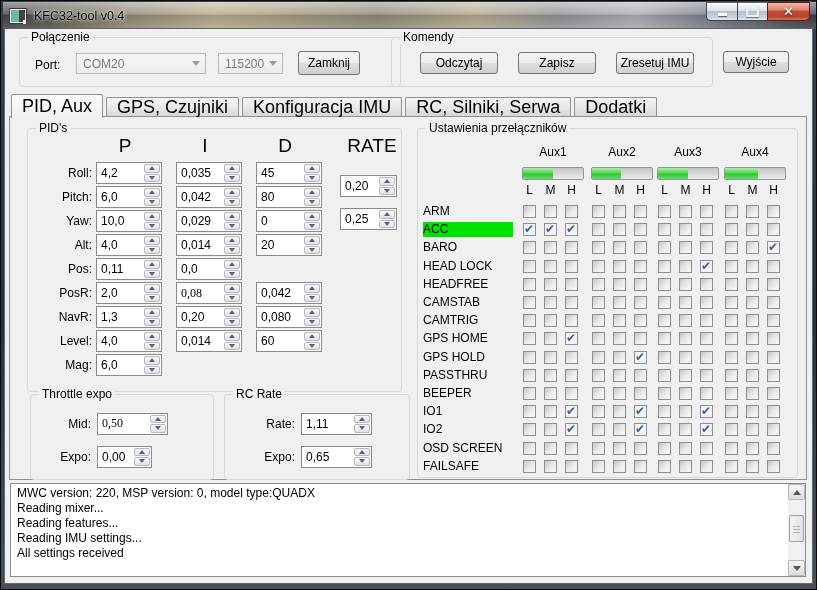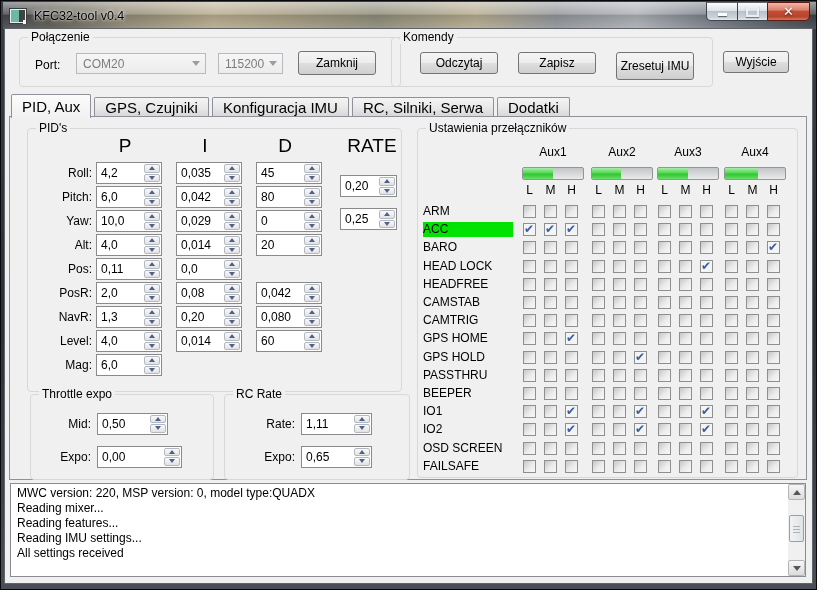--- a/index.html
+++ b/index.html
@@ -39,21 +39,21 @@
     display:flex;align-items:center;justify-content:center;font-size:12px;cursor:default;}
   
   .combo{position:absolute;height:21px;box-sizing:border-box;border:1px solid #b8babd;
     background:linear-gradient(#f6f6f6,#ececec);display:flex;align-items:center;color:#7c7c7c;}
   .cval{flex:1;padding-left:6px;font-size:12px;}
   .carrow{width:18px;display:flex;align-items:center;justify-content:center;}
   .carrow::after{content:"";width:0;height:0;border-left:4px solid transparent;border-right:4px solid transparent;border-top:5px solid #9a9da1;}
   
   .tabbar{position:absolute;left:6px;top:65px;height:22px;display:flex;align-items:flex-end;z-index:3;}
   .tab{box-sizing:border-box;height:19px;padding:0 10px;margin-right:3px;display:flex;align-items:center;
-    border:1px solid #8e9199;border-bottom:none;border-radius:2px 2px 0 0;font-size:15px;
+    border:1px solid #8e9199;border-bottom:none;border-radius:2px 2px 0 0;font-size:18px;
     background:linear-gradient(#f4f4f4 0%,#e8e8e8 55%,#d7d7d8 100%);}
   .tab.active{height:24px;margin-bottom:-2px;background:linear-gradient(#fbfbfb,#f1f1f2);z-index:4;}
   .tabpage{position:absolute;left:4px;top:87px;width:798px;height:364px;box-sizing:border-box;
     border:1px solid #8e9199;background:#f0f0f0;z-index:2;}
   
   .spin{height:22px;box-sizing:border-box;border:1px solid #8a8a8a;background:#fff;display:flex;align-items:stretch;}
   .spin-val{flex:1;display:flex;align-items:center;padding-left:4px;font-size:12px;}
   .spin-btns{width:16px;display:flex;flex-direction:column;gap:1px;padding:1px;}
   .spin-btn{flex:1;display:flex;align-items:center;justify-content:center;border:1px solid #b2b8c2;border-radius:2px;
     background:linear-gradient(#fafafa,#e2e2e2);}
@@ -129,28 +129,28 @@
       <span class="glabel">Połączenie</span>
       <span style="position:absolute;left:15px;top:20px;">Port:</span>
       <div class="combo" style="left:56px;top:15px;width:130px;">
         <span class="cval">COM20</span>
         <span class="carrow"></span>
       </div>
       <div class="combo" style="left:198px;top:15px;width:65px;">
         <span class="cval">115200</span>
         <span class="carrow"></span>
       </div>
-      <div class="btn" style="left:278px;top:13px;width:78px;height:24px;">Zamknij</div>
+      <div class="btn" style="left:278px;top:13px;width:62px;height:24px;">Zamknij</div>
     </div>
 
     <div class="group" style="left:386px;top:8px;width:322px;height:50px;">
       <span class="glabel">Komendy</span>
       <div class="btn" style="left:28px;top:14px;width:78px;height:22px;">Odczytaj</div>
       <div class="btn" style="left:126px;top:14px;width:78px;height:22px;">Zapisz</div>
-      <div class="btn" style="left:224px;top:14px;width:78px;height:28px;">Zresetuj IMU</div>
+      <div class="btn" style="left:224px;top:14px;width:78px;height:22px;">Zresetuj IMU</div>
     </div>
 
     <div class="btn" style="left:718px;top:22px;width:66px;height:22px;">Wyjście</div>
 
     <div class="tabbar" id="tabbar">
         <div class="tab active">PID, Aux</div>
         <div class="tab">GPS, Czujniki</div>
         <div class="tab">Konfiguracja IMU</div>
         <div class="tab">RC, Silniki, Serwa</div>
         <div class="tab">Dodatki</div>
@@ -374,21 +374,21 @@
                     <div class="spin-btn">
                       <span class="tri tri-up"></span>
                     </div>
                     <div class="spin-btn">
                       <span class="tri tri-down"></span>
                     </div>
                   </div>
                 </div>
               </div>
               <div class="pid-cell">
-                <div class="spin" style="width: 66px;">
+                <div class="spin" style="width: 66px; font-family: Liberation Serif, serif;">
                   <span class="spin-val">0,08</span>
                   <div class="spin-btns">
                     <div class="spin-btn">
                       <span class="tri tri-up"></span>
                     </div>
                     <div class="spin-btn">
                       <span class="tri tri-down"></span>
                     </div>
                   </div>
                 </div>
@@ -535,37 +535,37 @@
             </div>
           </div>
       </div>
 
       <div class="group thr" style="left:20px;top:277px;width:184px;height:86px;">
         <span class="glabel">Throttle expo</span>
         <div class="trows">
           <div class="trow">
             <span class="tlabel">Mid:</span>
             <div class="spin-slot">
-                <div class="spin" style="width: 71px;">
+                <div class="spin" style="width: 71px; font-family: Liberation Serif, serif;">
                   <span class="spin-val">0,50</span>
                   <div class="spin-btns">
                     <div class="spin-btn">
                       <span class="tri tri-up"></span>
                     </div>
                     <div class="spin-btn">
                       <span class="tri tri-down"></span>
                     </div>
                   </div>
                 </div>
               </div>
           </div>
           <div class="trow">
             <span class="tlabel">Expo:</span>
             <div class="spin-slot">
-                <div class="spin" style="width: 85px;">
+                <div class="spin" style="width: 55px;">
                   <span class="spin-val">0,00</span>
                   <div class="spin-btns">
                     <div class="spin-btn">
                       <span class="tri tri-up"></span>
                     </div>
                     <div class="spin-btn">
                       <span class="tri tri-down"></span>
                     </div>
                   </div>
                 </div>

